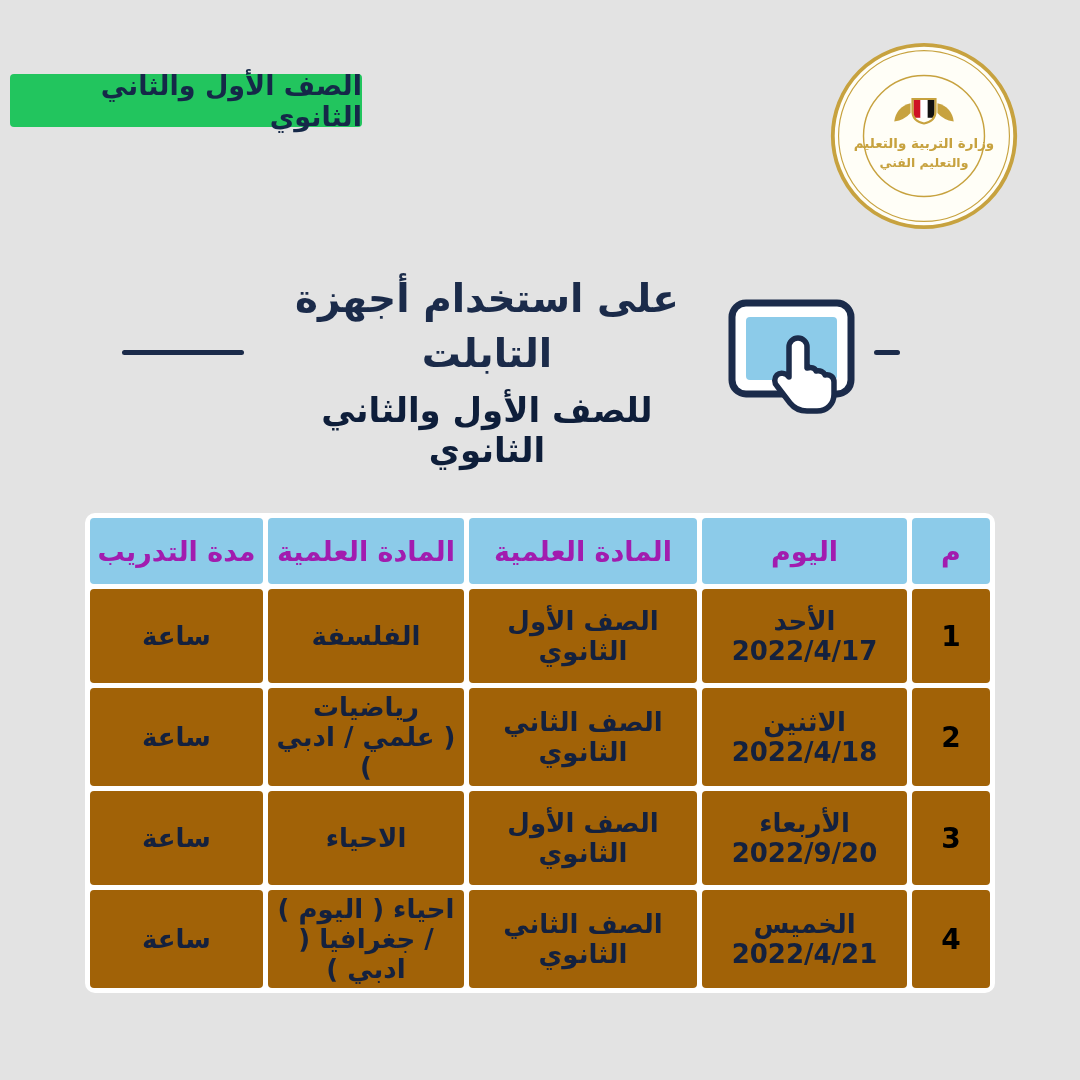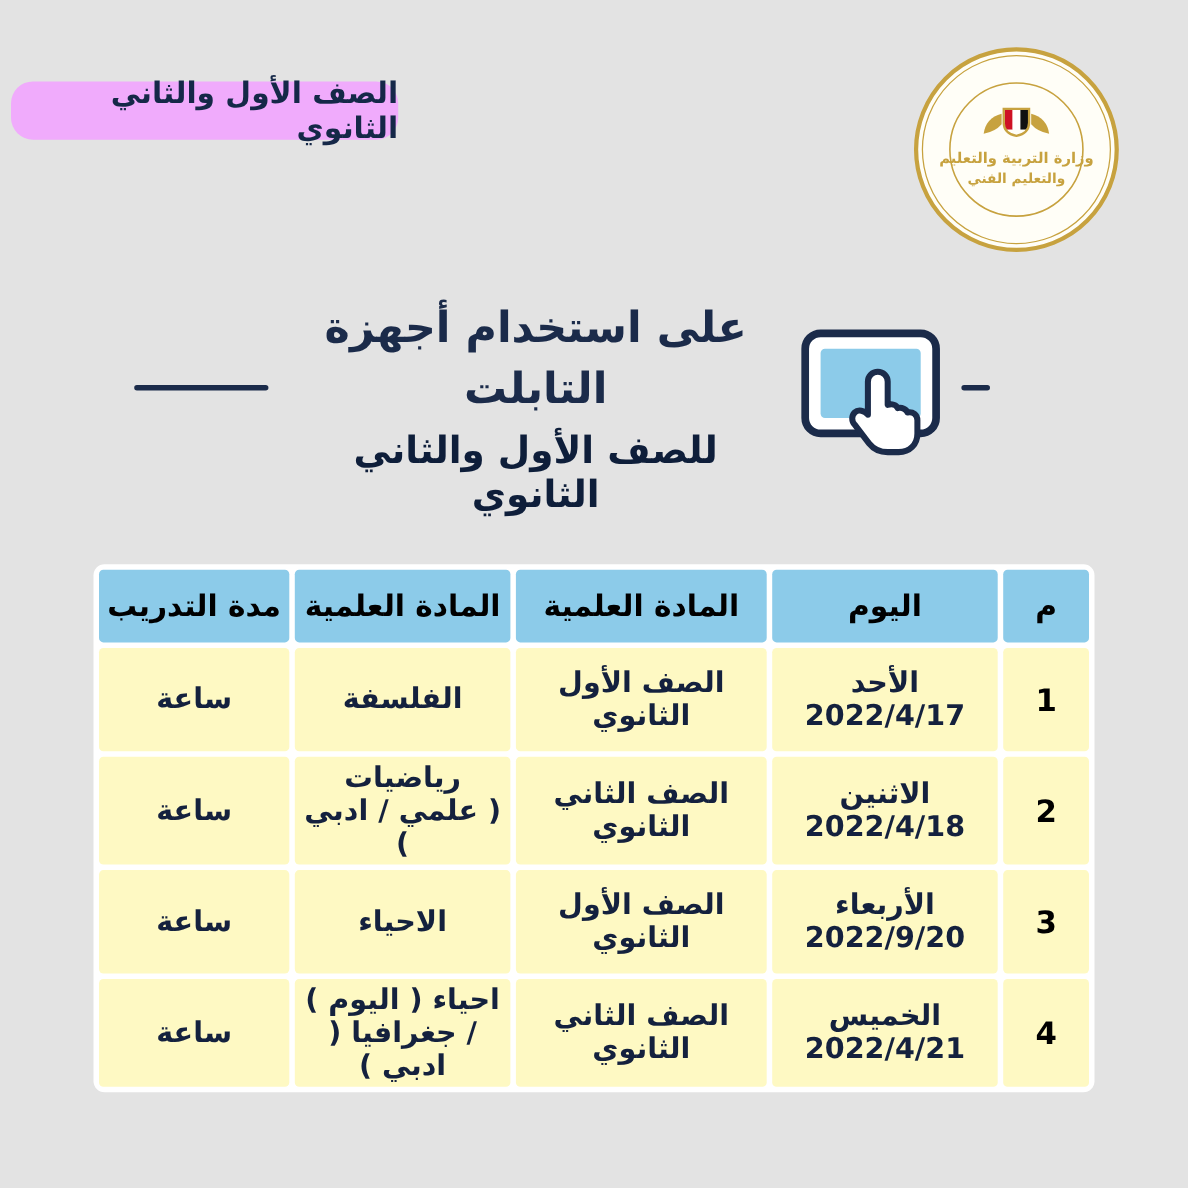--- a/index.html
+++ b/index.html
@@ -16,22 +16,22 @@
     direction: rtl;
   }
 
   
   .badge {
     position: absolute;
     left: 10px;
     top: 74px;
     width: 352px;
     height: 53px;
-    background: #f0abfc;
-    border-radius: 20px;
+    background: #22c55e;
+    border-radius: 4px;
     display: flex;
     align-items: center;
     justify-content: center;
     color: #152848;
     font-weight: bold;
     font-size: 27px;
     direction: rtl;
   }
 
   
@@ -83,30 +83,30 @@
     width: 910px;
     border-collapse: separate;
     border-spacing: 5px;
     background: #ffffff;
     border-radius: 10px;
     table-layout: fixed;
     direction: rtl;
   }
   .sched th {
     background: #8ccbe9;
-    color: #000000;
+    color: #a21caf;
     font-size: 27px;
     font-weight: bold;
     height: 66px;
     border-radius: 4px;
     text-align: center;
     vertical-align: middle;
   }
   .sched td {
-    background: #fef9c3;
+    background: #a16207;
     color: #14213e;
     font-size: 26px;
     font-weight: bold;
     text-align: center;
     vertical-align: middle;
     height: 94px;
     border-radius: 4px;
     white-space: pre-line;
     padding: 4px 2px;
   }

